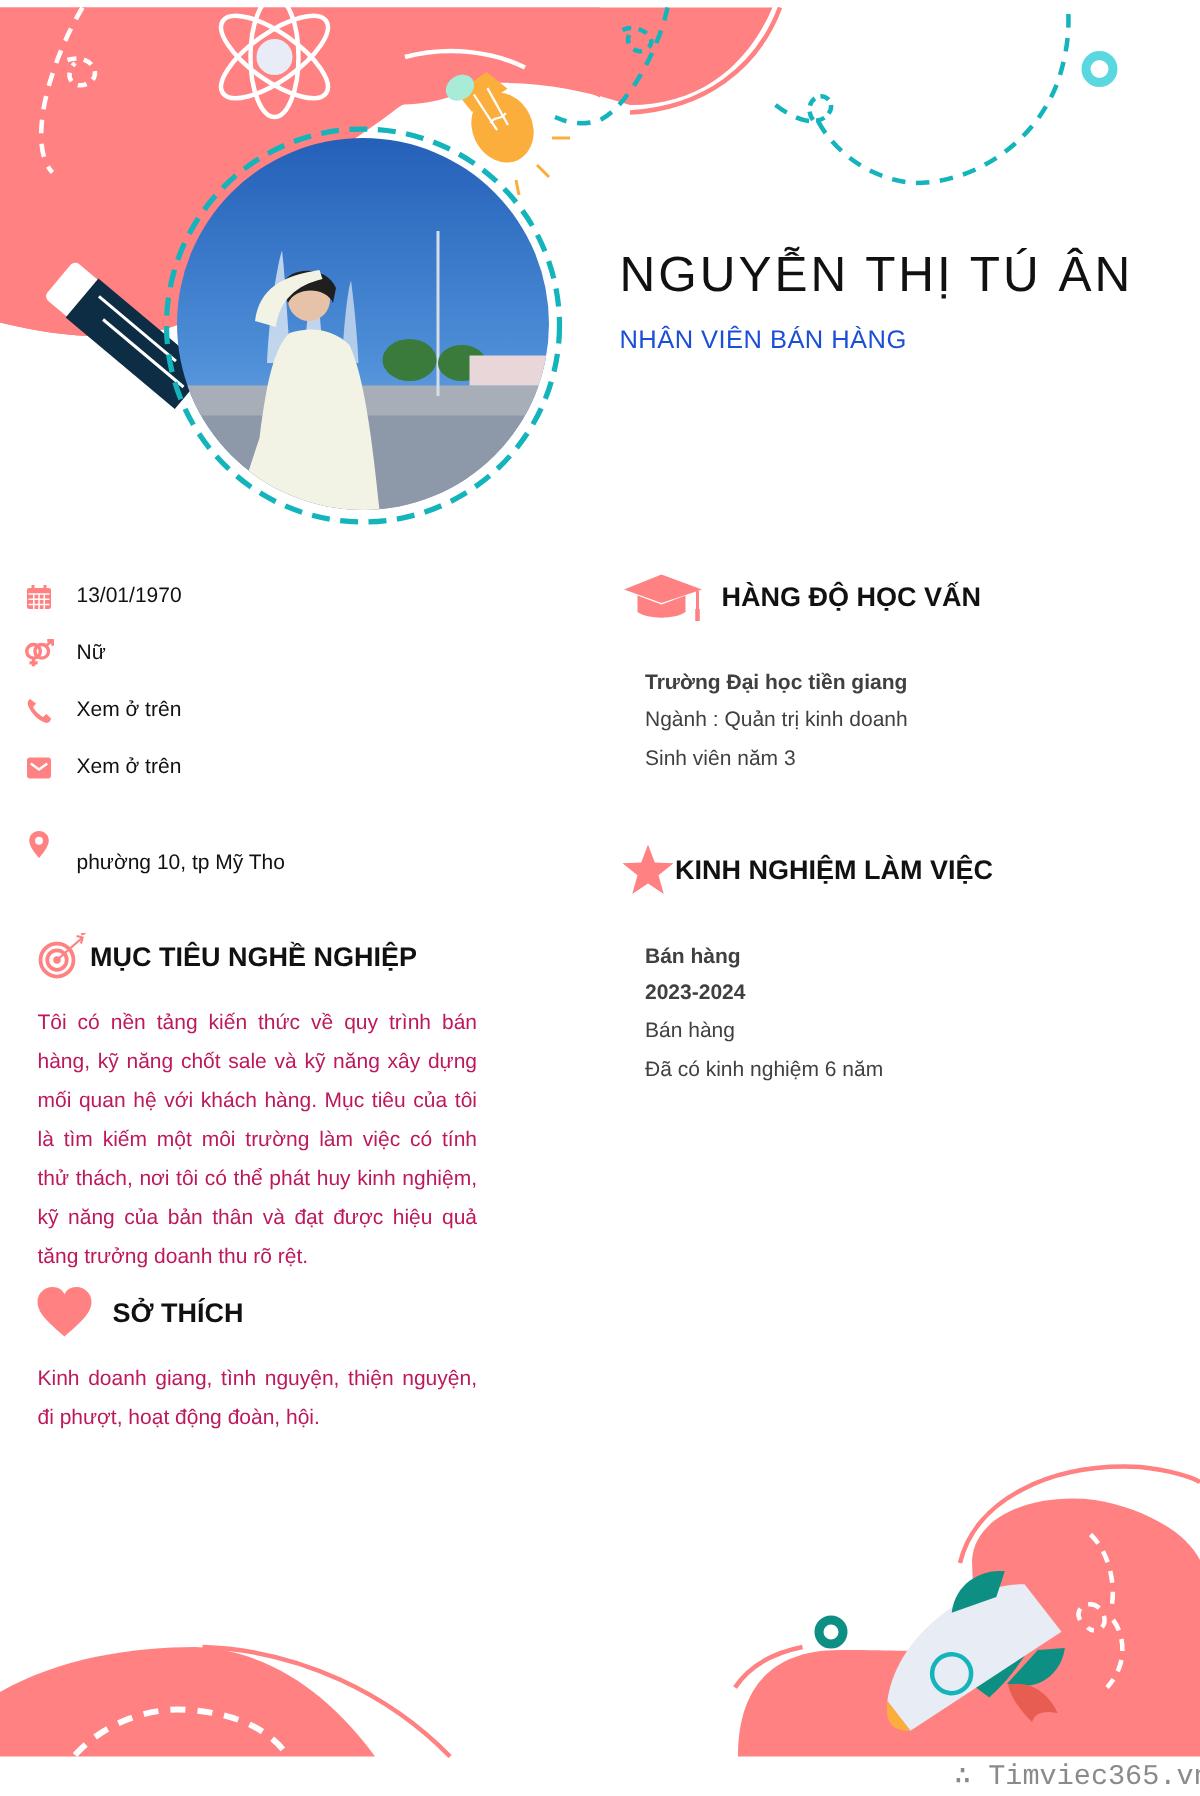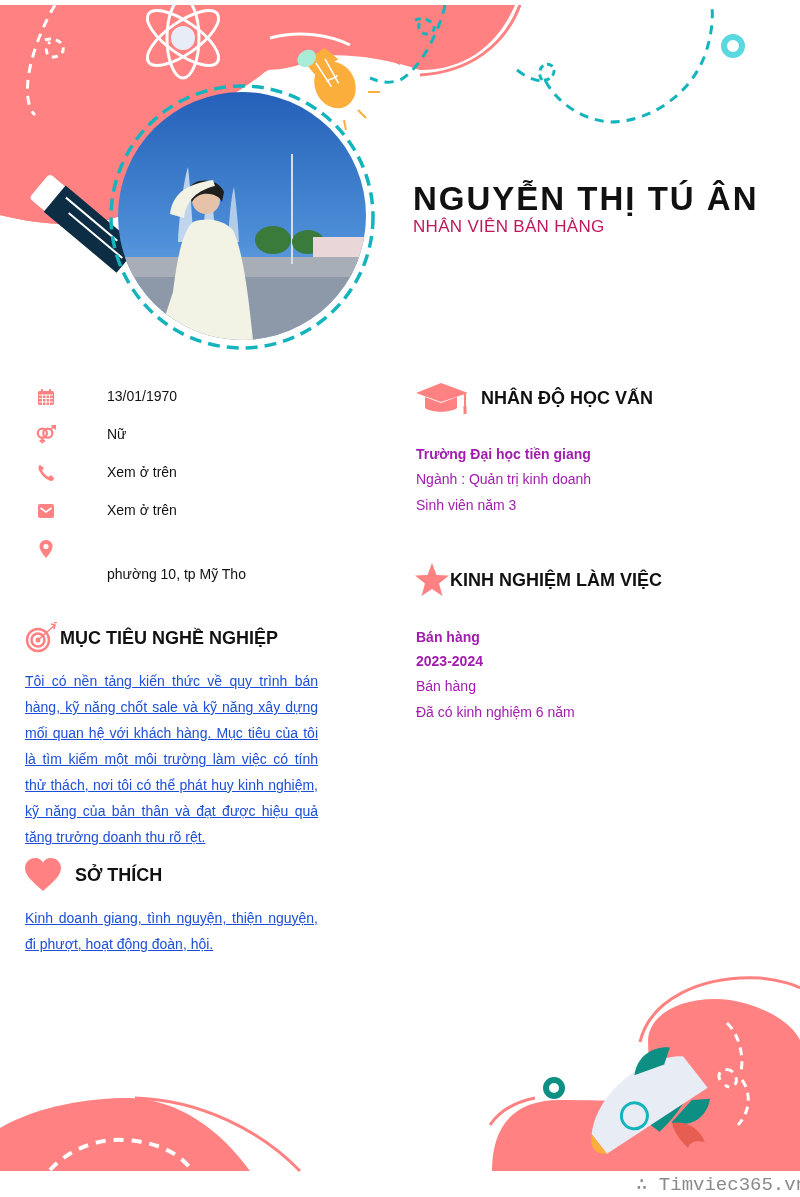--- a/index.html
+++ b/index.html
@@ -15,43 +15,43 @@
     .photo-ring {
       position: absolute; left: 107px; top: 82px; width: 270px; height: 270px;
     }
     .photo {
       position: absolute; left: 118px; top: 92px; width: 248px; height: 248px;
       border-radius: 50%; overflow: hidden;
     }
 
     
     .name {
-      position: absolute; left: 413px; top: 180px;
-      font-size: 33px; font-weight: 700; letter-spacing: 2px; color: #111;
+      position: absolute; left: 413px; top: 164px;
+      font-size: 33px; font-weight: 400; letter-spacing: 2px; color: #111;
       white-space: nowrap;
     }
     .title {
       position: absolute; left: 413px; top: 217px;
-      font-size: 17px; color: #be185d; letter-spacing: 0.3px; white-space: nowrap;
-    }
-
-    
-    .contact { position: absolute; left: 36px; display: flex; align-items: flex-start; gap: 36px; }
+      font-size: 17px; color: #1d4ed8; letter-spacing: 0.3px; white-space: nowrap;
+    }
+
+    
+    .contact { position: absolute; left: 16px; display: flex; align-items: center; }
     .contact .ic { width: 20px; height: 20px; margin-right: 15px; display: flex; align-items: center; justify-content: center; }
     .contact .txt { font-size: 14px; color: #111; line-height: 26px; margin-top: -4px; }
 
     
     .sec-h { position: absolute; display: flex; align-items: center; }
     .sec-h .lbl { font-size: 18px; font-weight: 700; color: #111; white-space: nowrap; }
 
     .para {
       position: absolute; left: 25px; width: 293px; font-size: 14px; line-height: 26px;
-      text-align: justify; color: #1d4ed8; text-decoration: underline;
-    }
-    .rline { position: absolute; left: 416px; font-size: 14px; color: #a21caf; white-space: nowrap; }
+      text-align: justify; color: #be185d;
+    }
+    .rline { position: absolute; left: 430px; font-size: 14px; color: #404040; white-space: nowrap; }
     .rline.b { font-weight: 700; }
 
     .watermark {
       position: absolute; left: 636px; top: 1172px; font-family: "Liberation Mono", "DejaVu Sans Mono", monospace;
       font-size: 19px; color: #8a8a8a; white-space: nowrap;
     }
   </style>
 </head>
 <body>
 
@@ -231,21 +231,21 @@
 
 <div class="sec-h" style="left:414px; top:380px">
   <span style="width:56px;height:36px;display:inline-block;">
     <svg width="56" height="36" viewBox="0 0 56 36">
         <path d="M2 13 L27 3 L54 13 L27 22 Z" fill="#ff8181"></path>
         <path d="M11 17 L11 28 C18 33 36 33 43 28 L43 17 L27 23 Z" fill="#ff8181"></path>
         <path d="M51 14 L51 27" stroke="#ff8181" stroke-width="2"></path>
         <rect x="49.5" y="26" width="3" height="8" fill="#ff8181"></rect>
       </svg>
   </span>
-  <span class="lbl" style="margin-left:11px">NHÂN ĐỘ HỌC VẤN</span>
+  <span class="lbl" style="margin-left:11px">HÀNG ĐỘ HỌC VẤN</span>
 </div>
 <div class="rline b" style="top:446px">Trường Đại học tiền giang</div>
 <div class="rline" style="top:471px">Ngành : Quản trị kinh doanh</div>
 <div class="rline" style="top:497px">Sinh viên năm 3</div>
 
 <div class="sec-h" style="left:414px; top:563px">
   <span style="width:36px;height:34px;display:inline-block;">
     <svg width="36" height="34" viewBox="0 0 36 34">
         <path d="M18 0 L22.5 12 L35 12.5 L25 20.5 L28.5 33 L18 26 L7.5 33 L11 20.5 L1 12.5 L13.5 12 Z" fill="#ff8181"></path>
       </svg>

